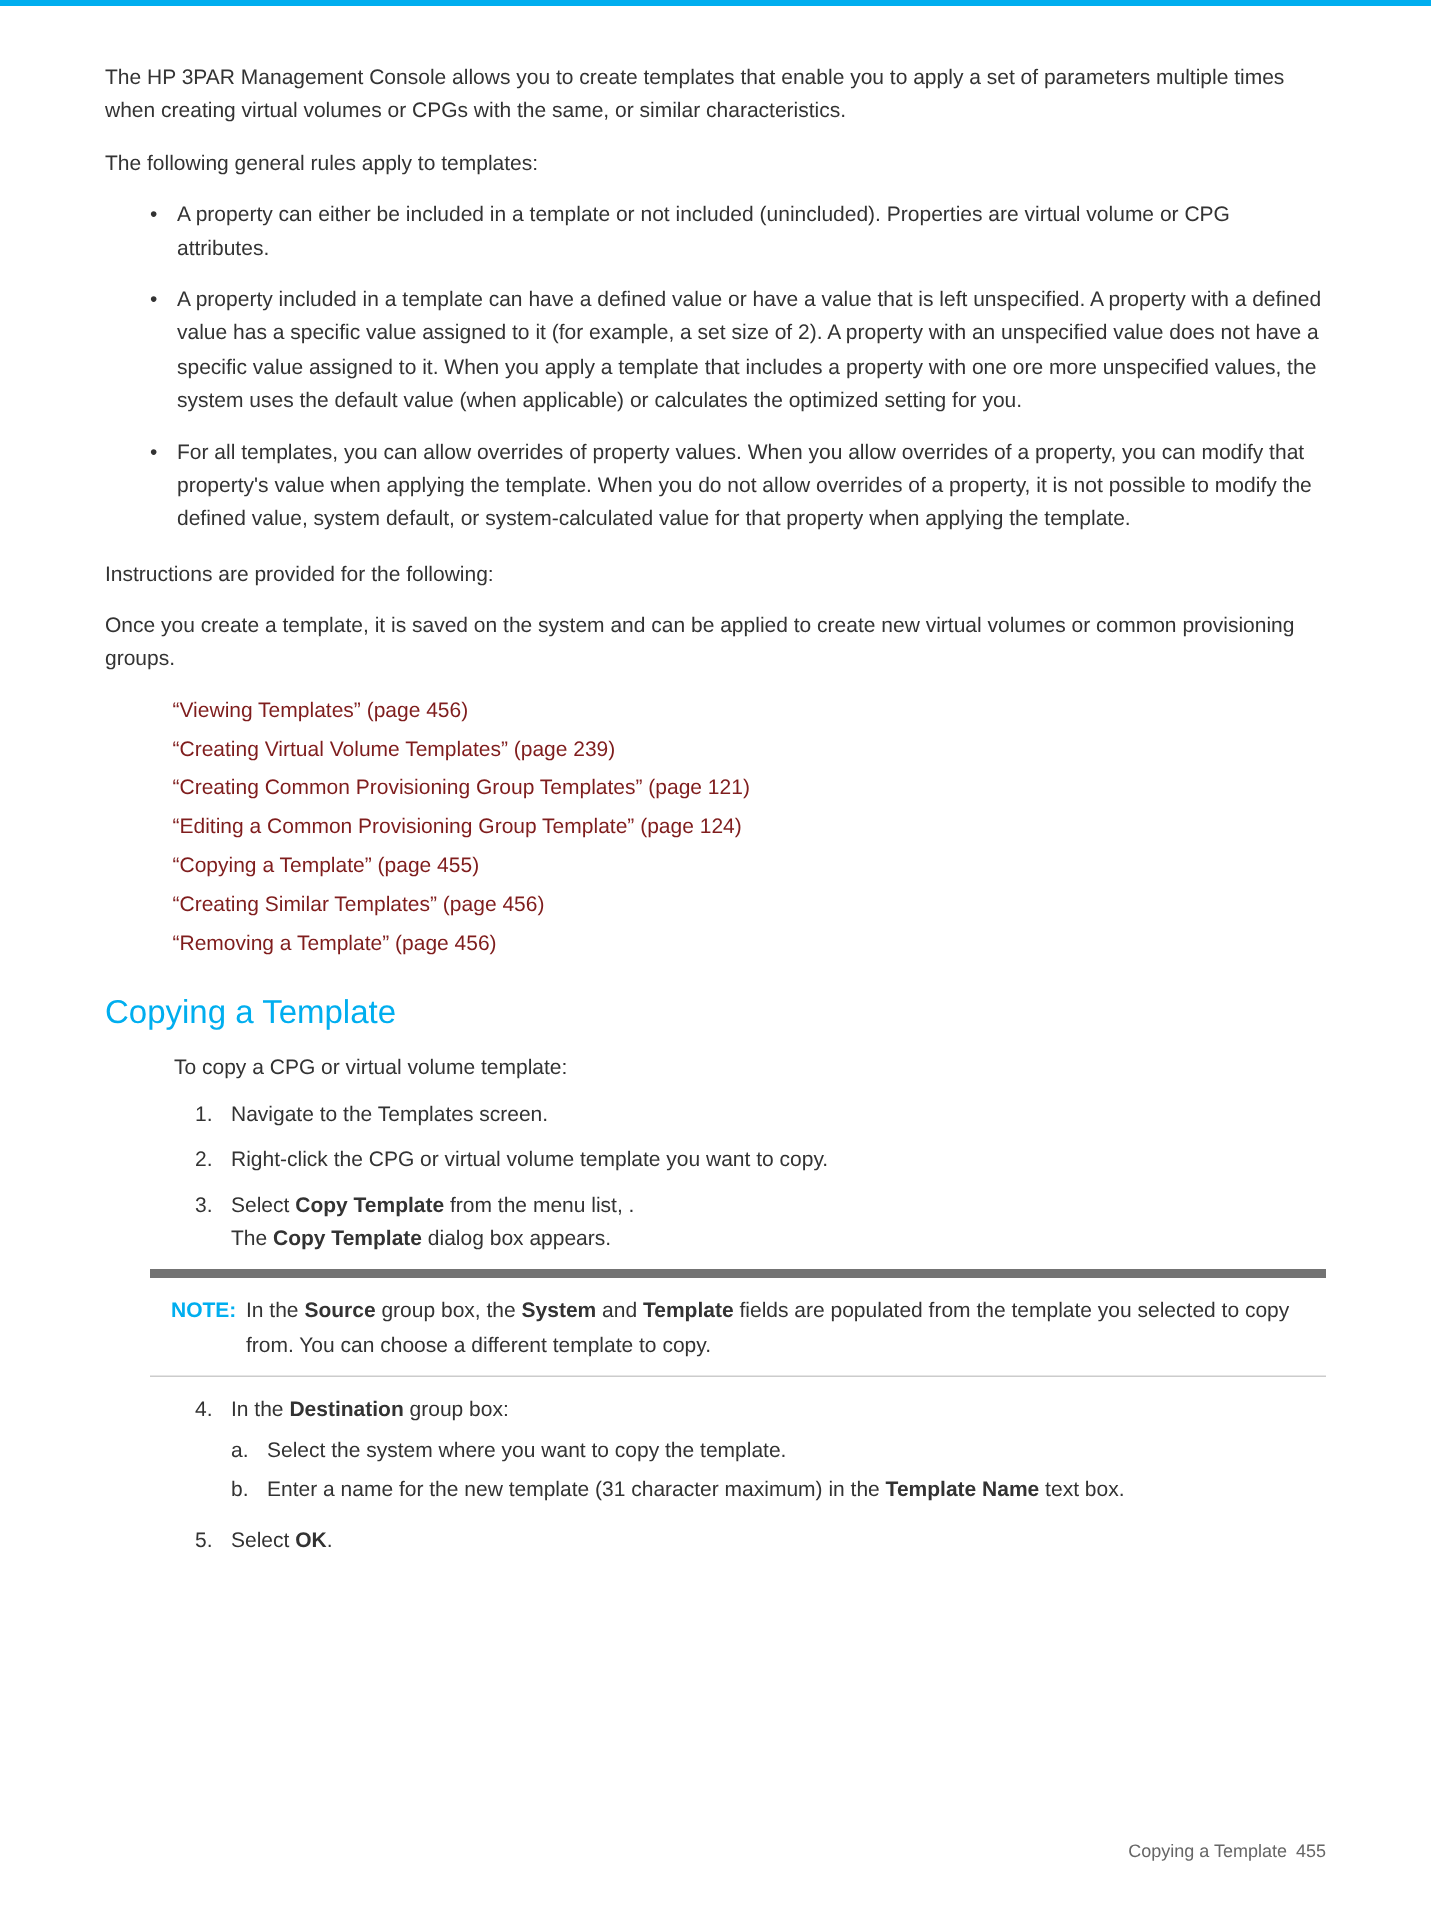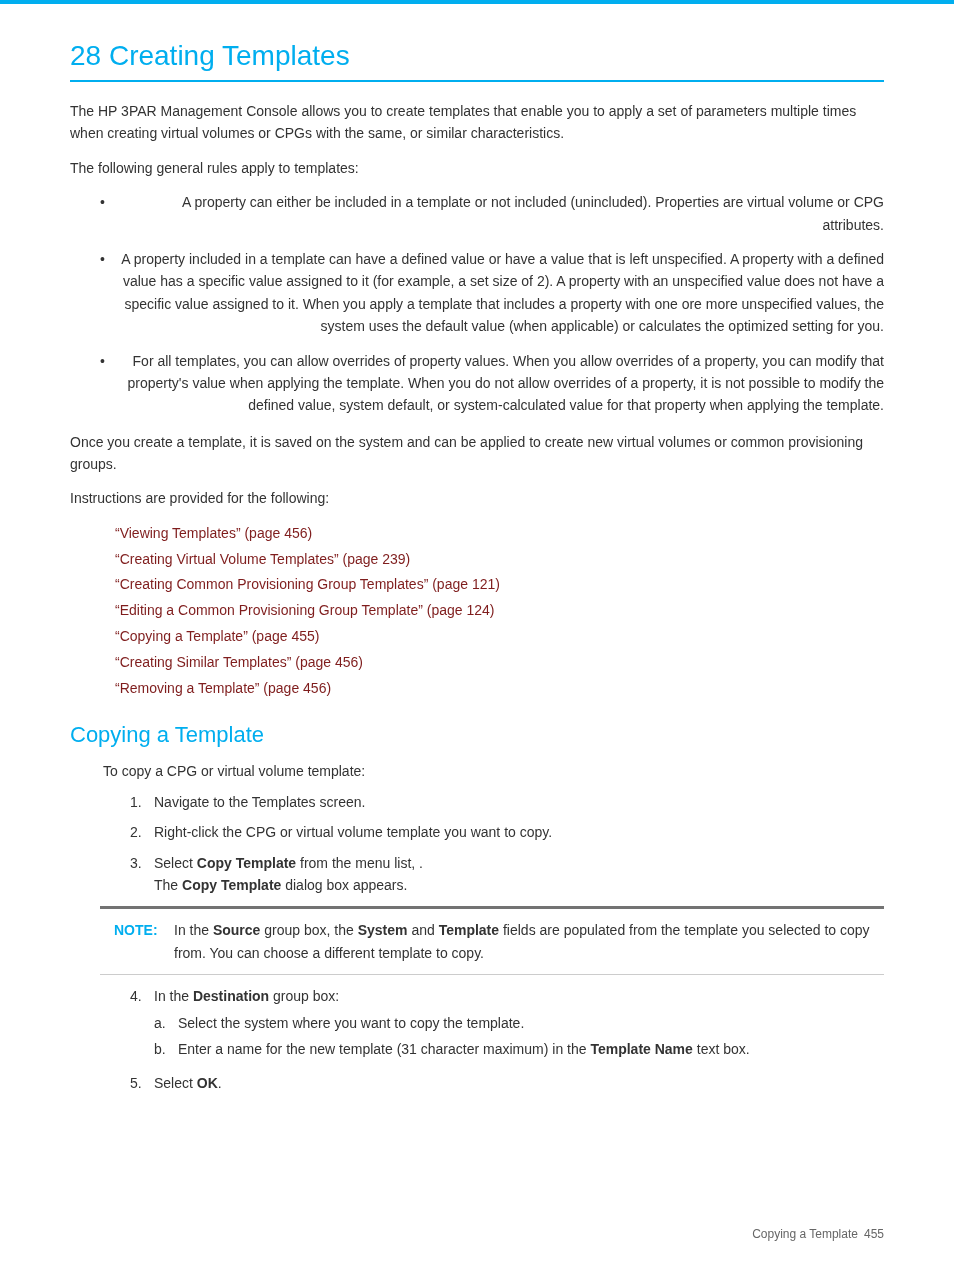--- a/index.html
+++ b/index.html
@@ -40,21 +40,20 @@
     }
     .bullet-list {
       list-style: none;
       margin: 0 0 14px 30px;
     }
     .bullet-list li {
       position: relative;
       padding-left: 18px;
       margin-bottom: 12px;
       line-height: 1.6;
-      text-align: right;
     }
     .bullet-list li::before {
       content: "•";
       position: absolute;
       left: 0;
       top: 0;
       color: #333;
     }
     .link-list {
       list-style: none;
@@ -69,21 +68,21 @@
       text-decoration: none;
       margin-left: 15px;
     }
     .section-title {
       font-size: 22px;
       font-weight: normal;
       color: #00aeef;
       margin: 22px 0 12px 0;
     }
     .section-intro {
-      margin-left: 33px;
+      margin-left: 46px;
       margin-bottom: 8px;
       line-height: 1.6;
     }
     .numbered-list {
       list-style: none;
       margin: 0 0 10px 30px;
     }
     .numbered-list > li {
       display: flex;
       margin-bottom: 8px;
@@ -91,26 +90,26 @@
     }
     .num {
       min-width: 24px;
       font-weight: normal;
     }
     .li-content {
       flex: 1;
     }
     .bold { font-weight: bold; }
     .note-box {
-      border-top: 3px solid #737373;
+      border-top: 6px solid #737373;
       border-bottom: 1px solid #ccc;
       padding: 10px 14px;
       margin: 10px 0 10px 30px;
       display: flex;
-      gap: 10px;
+      gap: 0;
       line-height: 1.6;
     }
     .note-label {
       font-weight: bold;
       color: #00aeef;
       white-space: nowrap;
       min-width: 50px;
     }
     .sub-list {
       list-style: none;
@@ -133,33 +132,32 @@
       display: flex;
       gap: 6px;
     }
   </style>
 </head>
 <body>
 
 <div class="page">
   <div class="top-border"></div>
 
-  <h1 class="chapter-title">28 Creating Templates</h1>
 
   <p class="intro-text">The HP 3PAR Management Console allows you to create templates that enable you to apply a set of parameters multiple times when creating virtual volumes or CPGs with the same, or similar characteristics.</p>
   <p class="intro-text">The following general rules apply to templates:</p>
 
   <ul class="bullet-list">
     <li>A property can either be included in a template or not included (unincluded). Properties are virtual volume or CPG attributes.</li>
     <li>A property included in a template can have a defined value or have a value that is left unspecified. A property with a defined value has a specific value assigned to it (for example, a set size of 2). A property with an unspecified value does not have a specific value assigned to it. When you apply a template that includes a property with one ore more unspecified values, the system uses the default value (when applicable) or calculates the optimized setting for you.</li>
     <li>For all templates, you can allow overrides of property values. When you allow overrides of a property, you can modify that property's value when applying the template. When you do not allow overrides of a property, it is not possible to modify the defined value, system default, or system-calculated value for that property when applying the template.</li>
   </ul>
 
+  <p class="intro-text">Instructions are provided for the following:</p>
   <p class="intro-text">Once you create a template, it is saved on the system and can be applied to create new virtual volumes or common provisioning groups.</p>
-  <p class="intro-text">Instructions are provided for the following:</p>
 
   <ul class="link-list">
     <li><a class="link">“Viewing Templates” (page 456)</a></li>
     <li><a class="link">“Creating Virtual Volume Templates” (page 239)</a></li>
     <li><a class="link">“Creating Common Provisioning Group Templates” (page 121)</a></li>
     <li><a class="link">“Editing a Common Provisioning Group Template” (page 124)</a></li>
     <li><a class="link">“Copying a Template” (page 455)</a></li>
     <li><a class="link">“Creating Similar Templates” (page 456)</a></li>
     <li><a class="link">“Removing a Template” (page 456)</a></li>
   </ul>

